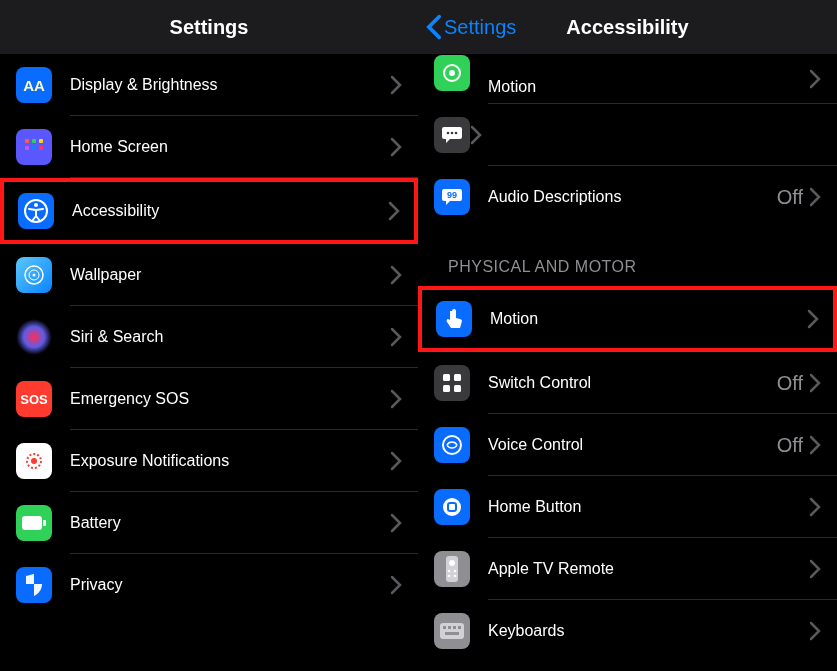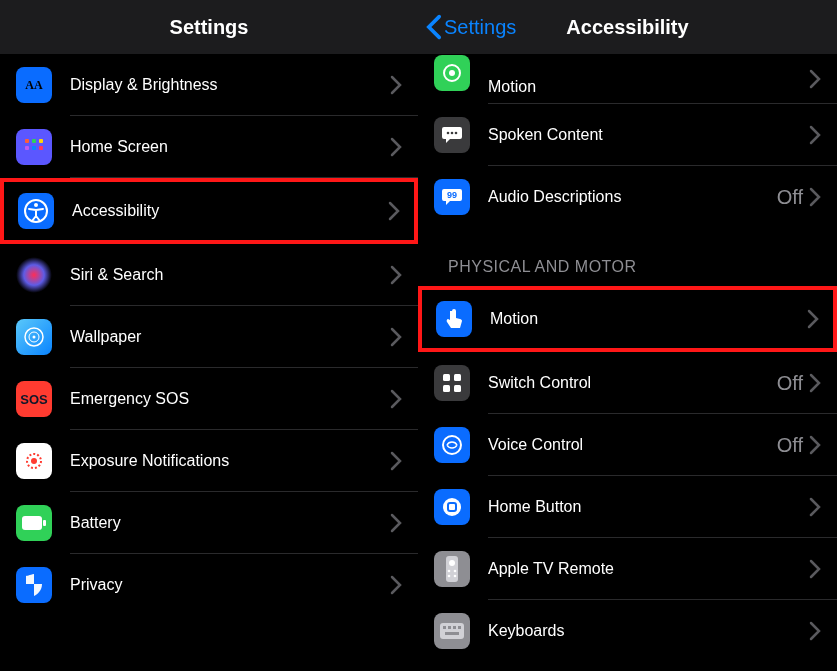--- a/index.html
+++ b/index.html
@@ -37,21 +37,21 @@
     display: flex; align-items: center;
     height: 62px;
     padding: 0 16px 0 16px;
     position: relative;
   }
   .row.highlighted { outline: 4px solid #ff1717; outline-offset: -2px; margin: 2px 2px; }
   .row .icon {
     width: 36px; height: 36px; border-radius: 8px;
     display: flex; align-items: center; justify-content: center;
     flex-shrink: 0;
-    font-size: 18px; font-weight: 600; color: #0f172a;
+    font-size: 18px; font-weight: 600; color: #ffffff;
   }
   .row .label {
     flex: 1;
     font-size: 16px;
     color: #fff;
     padding-left: 18px;
     white-space: nowrap; overflow: hidden; text-overflow: ellipsis;
   }
   .row .value {
     font-size: 20px;
@@ -99,21 +99,21 @@
 </head>
 <body>
 
 <div class="panel left">
   <div class="hdr">
     <span class="title">Settings</span>
   </div>
   <div class="list">
 
     <div class="row">
-      <div class="icon bg-blue" style="color:#000000;font-size:12px;font-family:Liberation Serif, serif;">AA</div>
+      <div class="icon bg-blue" style="color:#fef9c3;font-size:15px;">AA</div>
       <div class="label">Display &amp; Brightness</div>
       <div class="chev">
           <svg viewBox="0 0 12 20" fill="none">
             <path d="M2 2l8 8-8 8" stroke="#5a5a5e" stroke-width="2.5" stroke-linecap="round"></path>
           </svg>
         </div>
     </div>
 
     <div class="row">
       <div class="icon bg-purple">
@@ -144,38 +144,38 @@
       </div>
       <div class="label">Accessibility</div>
       <div class="chev">
           <svg viewBox="0 0 12 20" fill="none">
             <path d="M2 2l8 8-8 8" stroke="#5a5a5e" stroke-width="2.5" stroke-linecap="round"></path>
           </svg>
         </div>
     </div>
 
     <div class="row">
-      <div class="icon" style="background:radial-gradient(circle at 50% 50%, #ff2d55 0%, #5e5ce6 40%, #000 70%);"></div>
-      <div class="label">Siri &amp; Search</div>
-      <div class="chev">
-          <svg viewBox="0 0 12 20" fill="none">
-            <path d="M2 2l8 8-8 8" stroke="#5a5a5e" stroke-width="2.5" stroke-linecap="round"></path>
-          </svg>
-        </div>
-    </div>
-
-    <div class="row">
       <div class="icon" style="background:linear-gradient(135deg,#5ac8fa,#0a84ff);">
         <svg width="24" height="24">
             <circle cx="12" cy="12" r="9" fill="none" stroke="#fff" stroke-width="1.5"></circle>
             <circle cx="12" cy="12" r="5" fill="none" stroke="#fff" stroke-width="1"></circle>
             <circle cx="12" cy="12" r="1.5" fill="#fff"></circle>
           </svg>
       </div>
       <div class="label">Wallpaper</div>
+      <div class="chev">
+          <svg viewBox="0 0 12 20" fill="none">
+            <path d="M2 2l8 8-8 8" stroke="#5a5a5e" stroke-width="2.5" stroke-linecap="round"></path>
+          </svg>
+        </div>
+    </div>
+
+    <div class="row">
+      <div class="icon" style="background:radial-gradient(circle at 50% 50%, #ff2d55 0%, #5e5ce6 40%, #000 70%);"></div>
+      <div class="label">Siri &amp; Search</div>
       <div class="chev">
           <svg viewBox="0 0 12 20" fill="none">
             <path d="M2 2l8 8-8 8" stroke="#5a5a5e" stroke-width="2.5" stroke-linecap="round"></path>
           </svg>
         </div>
     </div>
 
     <div class="row">
       <div class="icon bg-red" style="font-size:13px;font-weight:700;">SOS</div>
       <div class="label">Emergency SOS</div>
@@ -263,21 +263,20 @@
 
     <div class="row">
       <div class="icon bg-darkgray">
         <svg width="24" height="22">
             <path d="M4 3h16a2 2 0 012 2v8a2 2 0 01-2 2H10l-4 4v-4H4a2 2 0 01-2-2V5a2 2 0 012-2z" fill="#fff"></path>
             <circle cx="8" cy="9" r="1.3" fill="#3a3a3c"></circle>
             <circle cx="12" cy="9" r="1.3" fill="#3a3a3c"></circle>
             <circle cx="16" cy="9" r="1.3" fill="#3a3a3c"></circle>
           </svg>
       </div>
-      <div class="label">Spoken Content</div>
       <div class="chev">
           <svg viewBox="0 0 12 20" fill="none">
             <path d="M2 2l8 8-8 8" stroke="#5a5a5e" stroke-width="2.5" stroke-linecap="round"></path>
           </svg>
         </div>
     </div>
 
     <div class="row last">
       <div class="icon bg-blue">
         <svg width="24" height="22">

